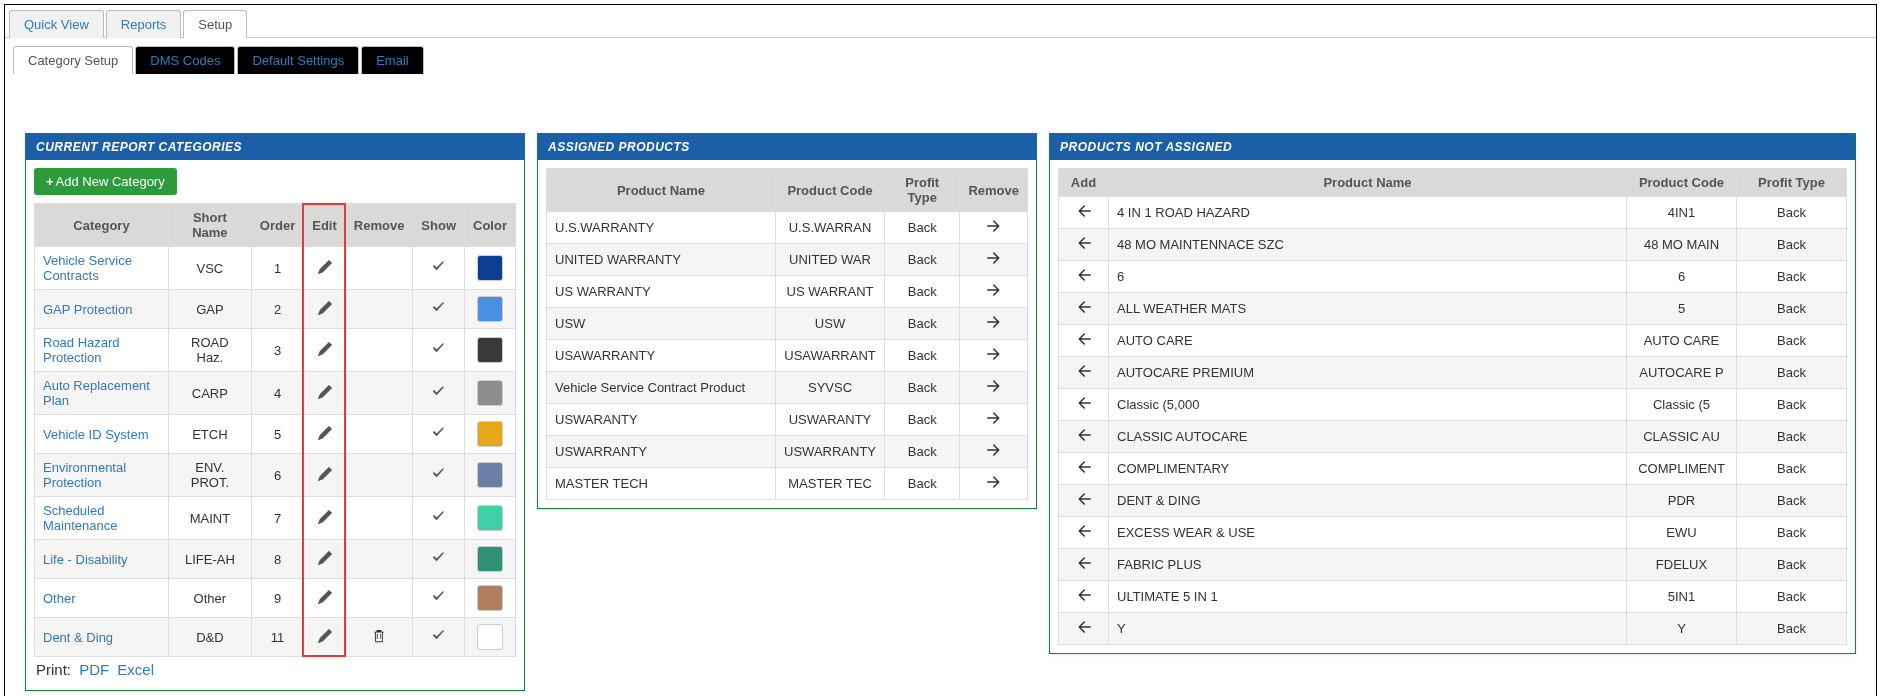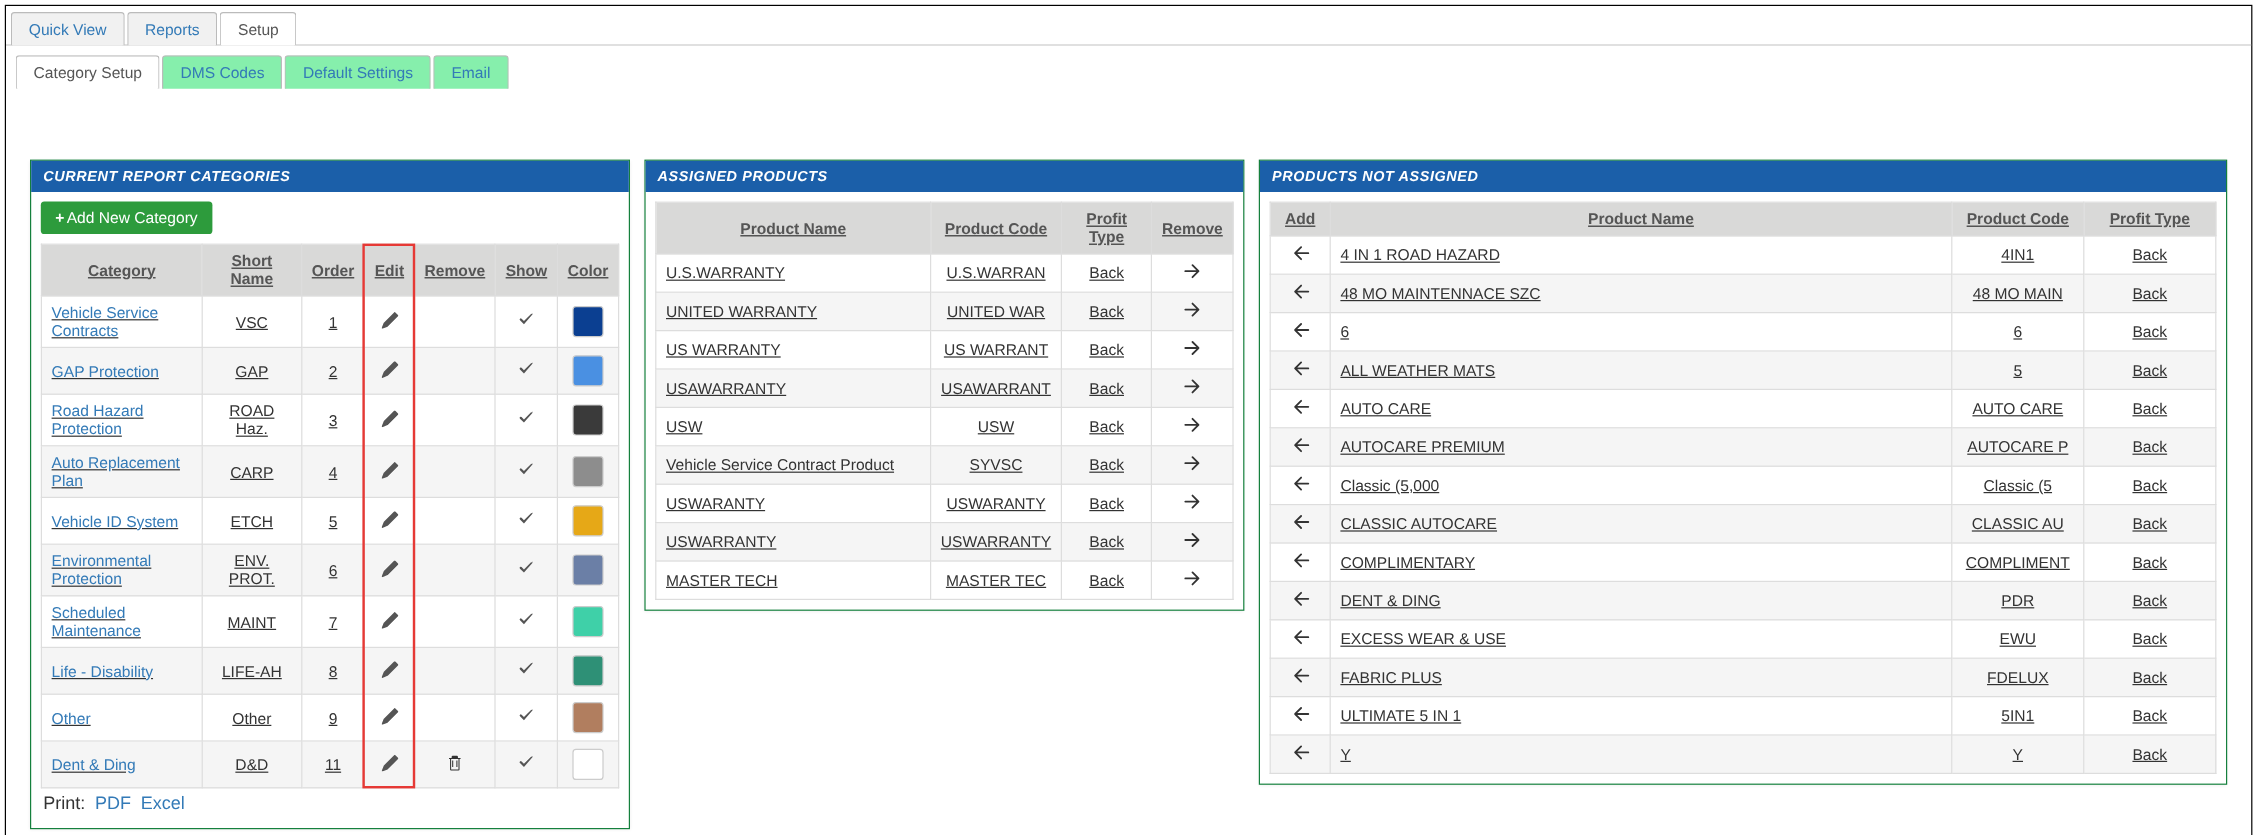--- a/index.html
+++ b/index.html
@@ -28,21 +28,21 @@
   }
   .top-tab.active { background: #fff; color: #555; }
 
   .sub-tabs { display: flex; padding: 8px 8px 4px 8px; }
   .sub-tab {
     border: 1px solid #bbb;
     border-bottom: none;
     padding: 6px 14px;
     margin-right: 2px;
     border-radius: 3px 3px 0 0;
-    background: #86efac;
+    background: #000000;
     color: #337ab7;
     cursor: pointer;
   }
   .sub-tab.active { background: #fff; color: #555; }
 
   .panel-header {
     background: #1b5fa9;
     color: #fff;
     font-weight: bold;
     font-size: 12px;
@@ -73,21 +73,21 @@
     color: #fff;
     padding: 6px 12px;
     border-radius: 3px;
     border: none;
     cursor: pointer;
     font-size: 13px;
     margin-bottom: 8px;
   }
   .btn-add .plus { font-weight: bold; margin-right: 2px; }
 
-  table { border-collapse: collapse; width: 100%; text-decoration: underline; }
+  table { border-collapse: collapse; width: 100%; }
   th, td {
     border: 1px solid #ddd;
     padding: 6px 8px;
     text-align: center;
     font-size: 13px;
   }
   th {
     background: #d9d9d8;
     color: #555;
     font-weight: bold;
@@ -356,30 +356,30 @@
                 </tr>
                 <tr>
                   <td class="left">US WARRANTY</td>
                   <td>US WARRANT</td>
                   <td>Back</td>
                   <td><span class="icon"><svg width="16" height="16" viewBox="0 0 16 16" fill="#333">
                         <path d="M1 8a.75.75 0 0 1 .75-.75h9.19L7.22 3.53a.75.75 0 1 1 1.06-1.06l5 5a.75.75 0 0 1 0 1.06l-5 5a.75.75 0 1 1-1.06-1.06l3.72-3.72H1.75A.75.75 0 0 1 1 8z"></path>
                       </svg></span></td>
                 </tr>
                 <tr>
+                  <td class="left">USW</td>
+                  <td>USW</td>
+                  <td>Back</td>
+                  <td><span class="icon"><svg width="16" height="16" viewBox="0 0 16 16" fill="#333">
+                        <path d="M1 8a.75.75 0 0 1 .75-.75h9.19L7.22 3.53a.75.75 0 1 1 1.06-1.06l5 5a.75.75 0 0 1 0 1.06l-5 5a.75.75 0 1 1-1.06-1.06l3.72-3.72H1.75A.75.75 0 0 1 1 8z"></path>
+                      </svg></span></td>
+                </tr>
+                <tr>
                   <td class="left">USAWARRANTY</td>
                   <td>USAWARRANT</td>
-                  <td>Back</td>
-                  <td><span class="icon"><svg width="16" height="16" viewBox="0 0 16 16" fill="#333">
-                        <path d="M1 8a.75.75 0 0 1 .75-.75h9.19L7.22 3.53a.75.75 0 1 1 1.06-1.06l5 5a.75.75 0 0 1 0 1.06l-5 5a.75.75 0 1 1-1.06-1.06l3.72-3.72H1.75A.75.75 0 0 1 1 8z"></path>
-                      </svg></span></td>
-                </tr>
-                <tr>
-                  <td class="left">USW</td>
-                  <td>USW</td>
                   <td>Back</td>
                   <td><span class="icon"><svg width="16" height="16" viewBox="0 0 16 16" fill="#333">
                         <path d="M1 8a.75.75 0 0 1 .75-.75h9.19L7.22 3.53a.75.75 0 1 1 1.06-1.06l5 5a.75.75 0 0 1 0 1.06l-5 5a.75.75 0 1 1-1.06-1.06l3.72-3.72H1.75A.75.75 0 0 1 1 8z"></path>
                       </svg></span></td>
                 </tr>
                 <tr>
                   <td class="left">Vehicle Service Contract Product</td>
                   <td>SYVSC</td>
                   <td>Back</td>
                   <td><span class="icon"><svg width="16" height="16" viewBox="0 0 16 16" fill="#333">

